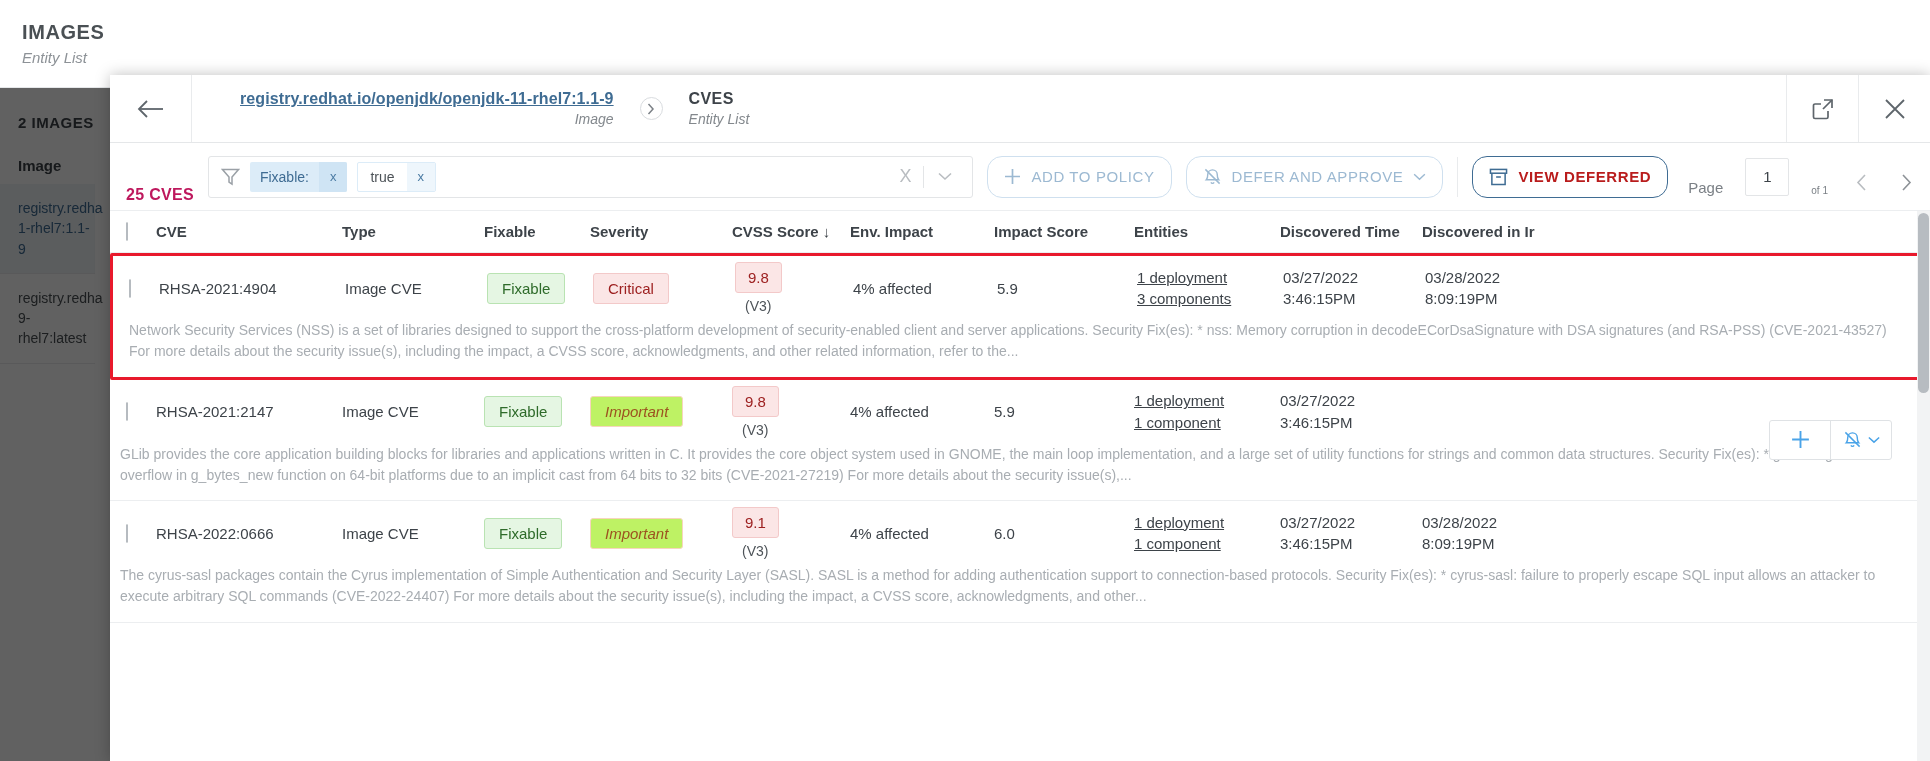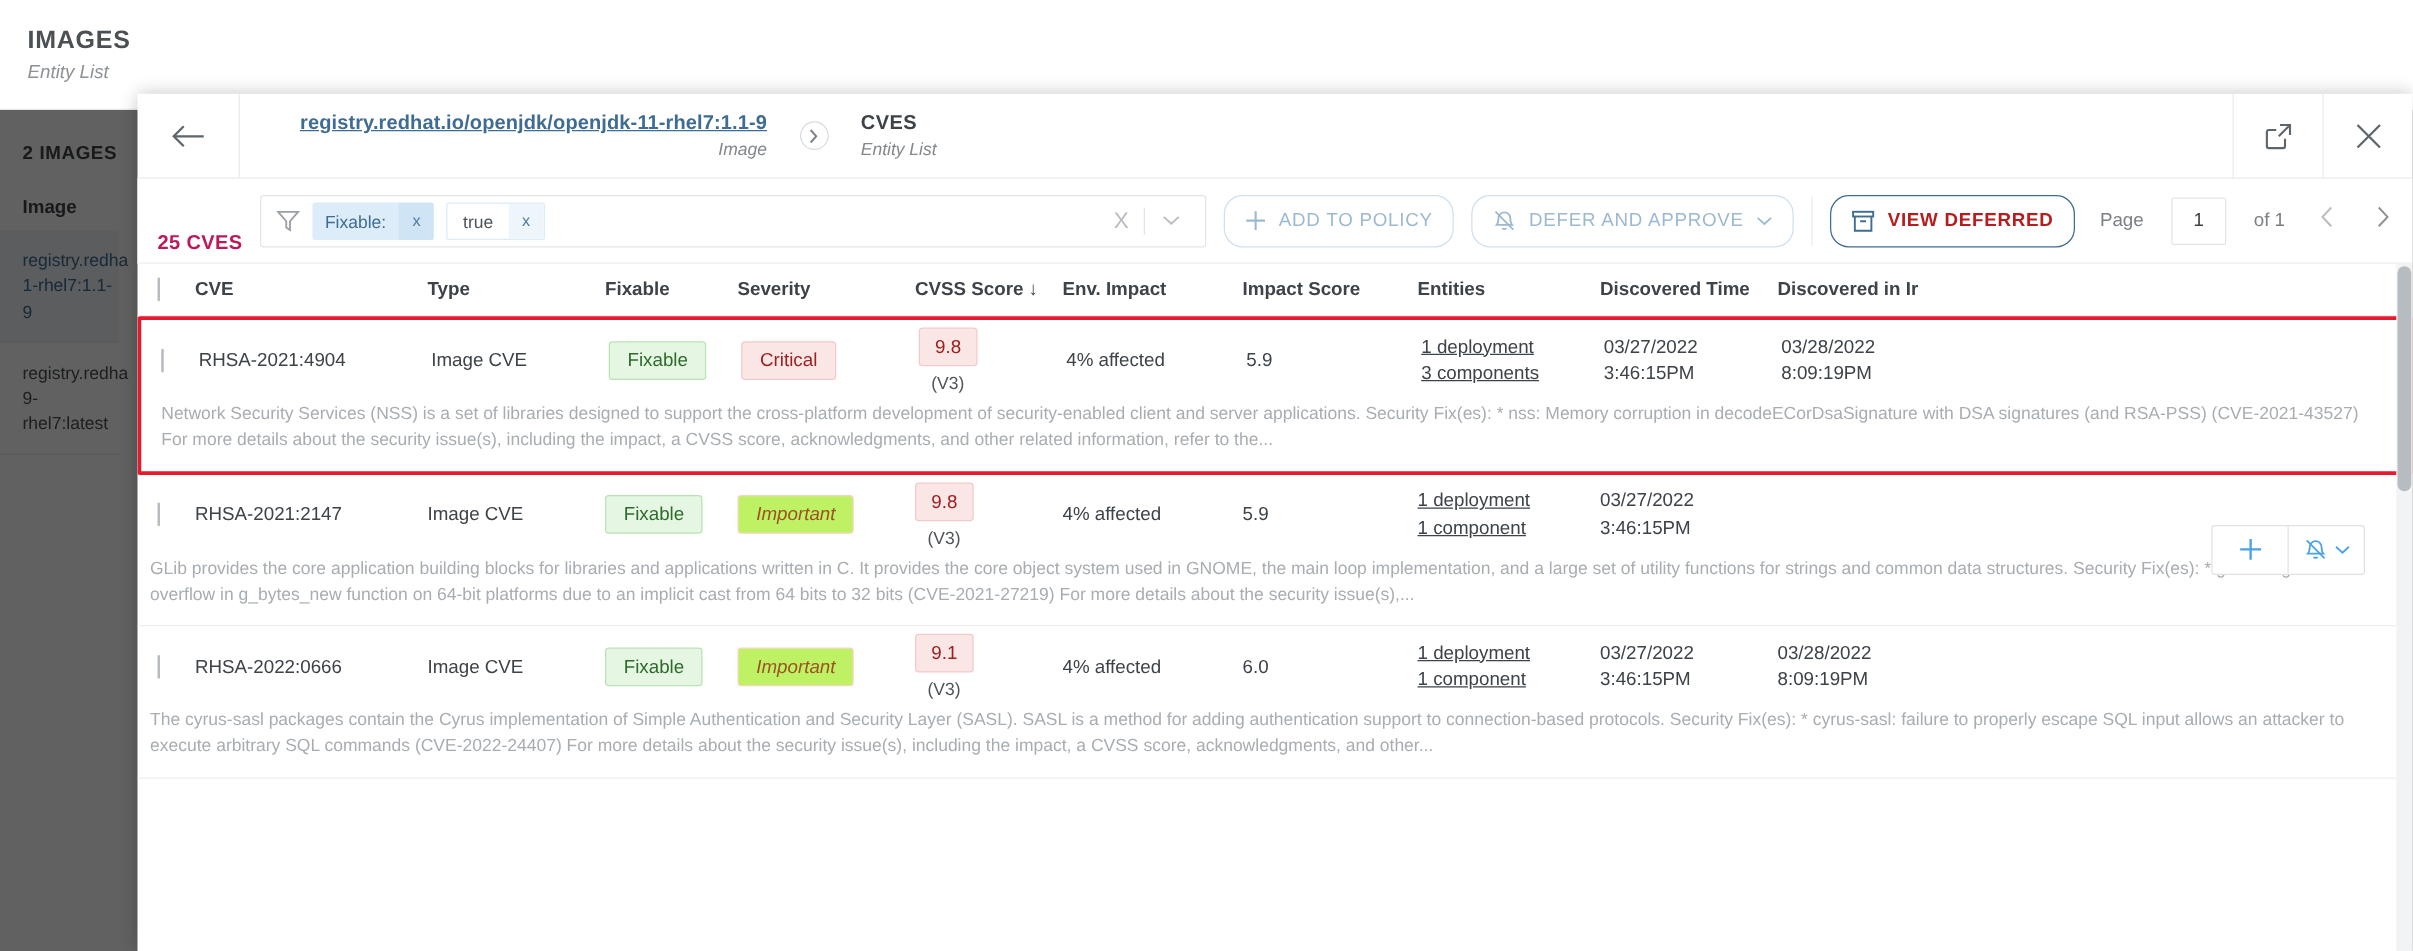--- a/index.html
+++ b/index.html
@@ -138,28 +138,28 @@
   .sr-chev { color:#b9bdc1; font-size:13px; padding:0 14px; }
 
   .tb-btn {
     display:flex; align-items:center; gap:10px; flex:none;
     height:42px; padding:0 16px; border-radius:15px; background:#fff;
     font-size:15px; letter-spacing:.6px; white-space:nowrap;
   }
   .tb-btn.muted { border:1px solid #cfe0ef; color:#9cb9d2; }
   .tb-btn.primary { border:1px solid #3f6c93; color:#b91c1c; font-weight:700; }
   .tb-sep { width:1px; height:40px; background:#e9ebed; flex:none; }
-  .pager { display:flex; align-items:center; gap:22px; flex:none; padding-left:6px; }
+  .pager { display:flex; align-items:flex-end; gap:22px; flex:none; padding-left:6px; }
   .pager-label { font-size:15px; color:#7b8086; }
   .pager-input {
     width:44px; height:38px; border:1px solid #e3e5e7; border-radius:2px;
     display:flex; align-items:center; justify-content:center;
     font-size:15px; color:#3d4349;
   }
-  .pager-of { font-size:15px; color:#7b8086; }
+  .pager-of { font-size:10px; color:#7b8086; }
   .pager-arrow { color:#b9bdc1; font-size:20px; padding:0 6px; }
 
   
   .table-wrap { flex:1; overflow:hidden; position:relative; }
   .thead {
     display:flex; align-items:center; height:42px;
     border-bottom:1px solid #eceef0;
     font-size:15px; font-weight:700; color:#3d4349;
   }
   .row-main {

